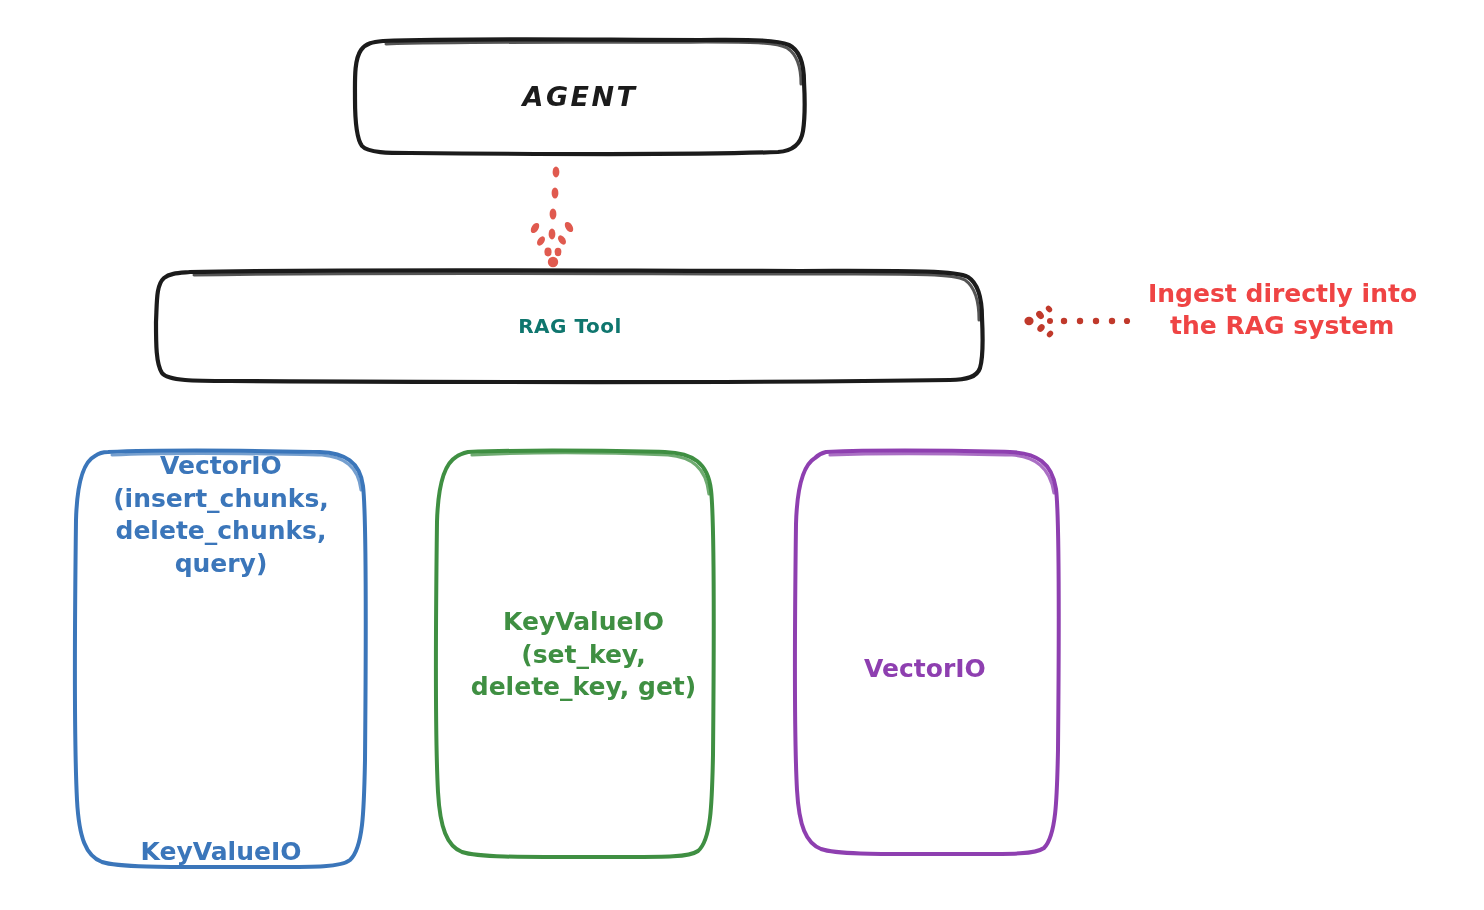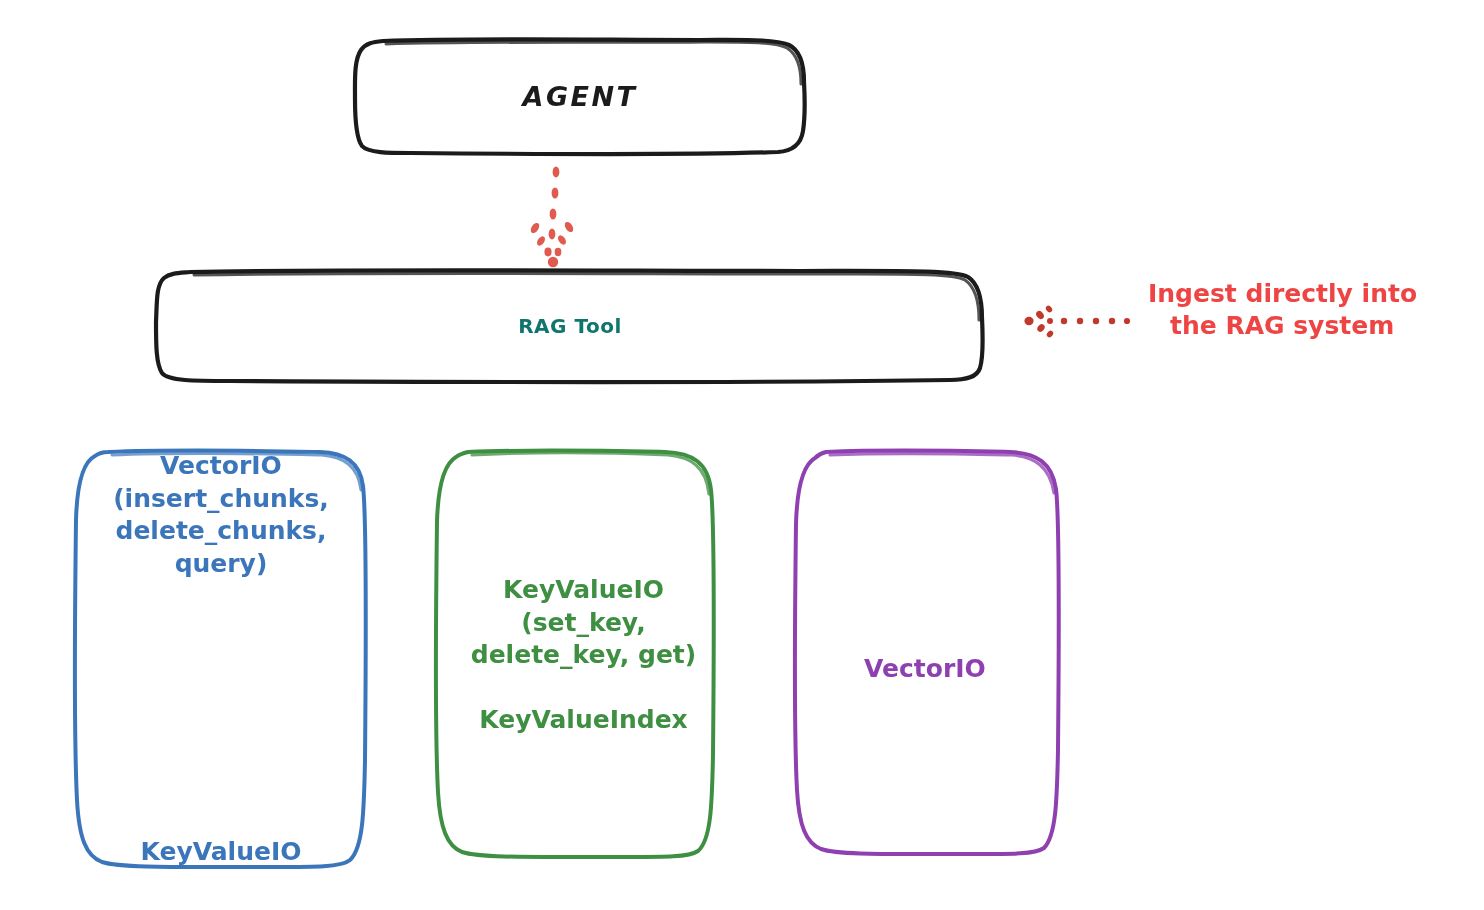--- a/index.html
+++ b/index.html
@@ -239,18 +239,17 @@
 (insert_chunks,
 delete_chunks,
 query)</span>
   <span class="provider-index">KeyValueIO</span>
 </div>
 
 <div class="provider-label" id="keyvalue-label">
   <span class="provider-api">KeyValueIO
 (set_key,
 delete_key, get)</span>
-  <span class="provider-index">KeyValueIndex</span>
 </div>
 
 <div class="provider-label" id="relational-label">
   <span class="provider-index">VectorIO</span>
 </div>
 
 </body></html>

